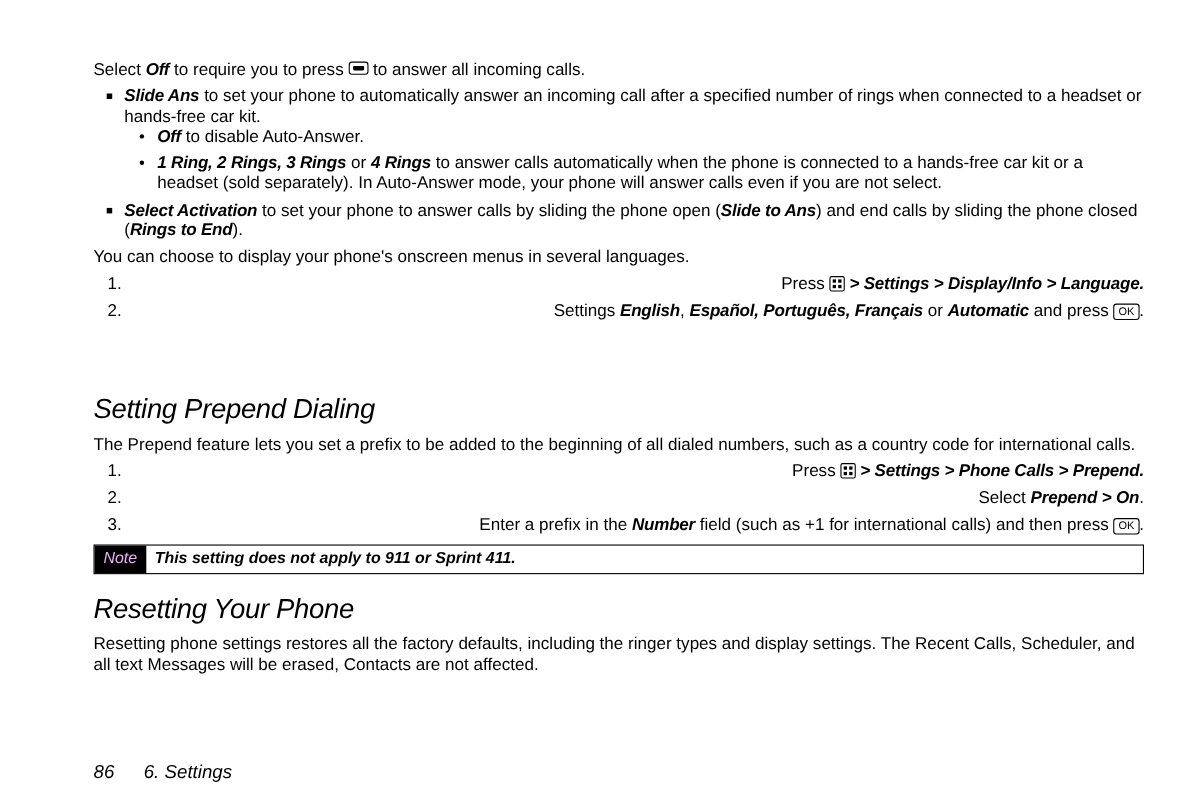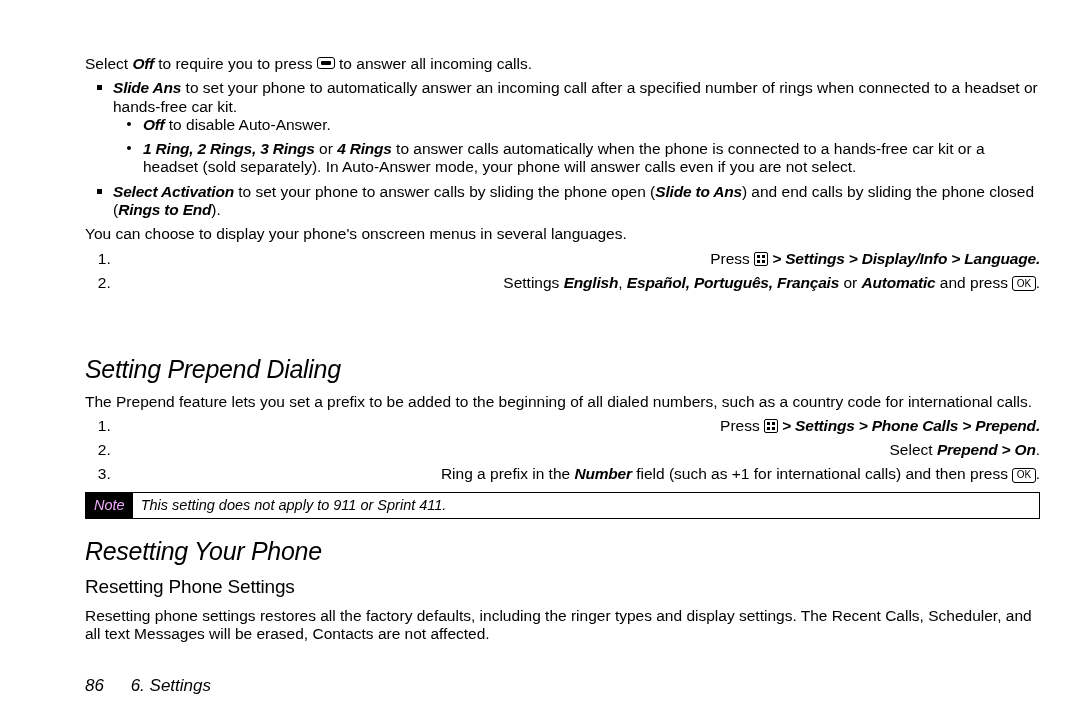--- a/index.html
+++ b/index.html
@@ -136,25 +136,26 @@
   .notebox .tag {
     background: #000;
     color: #f0abfc;
     font-style: italic;
     padding: 4px 8px;
     font-weight: normal;
   }
   .notebox .msg {
     font-style: italic;
     padding: 4px 8px;
+    font-weight: bold;
   }
   .footer {
     position: absolute;
     left: 85px;
-    bottom: 24px;
+    bottom: 8px;
     font-style: italic;
     font-size: 17px;
   }
   .footer .pn { margin-right: 22px; }
 </style>
 </head>
 <body>
 
 <div class="page">
 
@@ -197,31 +198,30 @@
     <p>The Prepend feature lets you set a prefix to be added to the beginning of all dialed numbers, such as a country code for international calls.</p>
 
     <ol>
       <li>
         <span>Press </span><span class="key-grid"></span><span class="bi"> &gt; Settings &gt; Phone Calls &gt; Prepend.</span>
       </li>
       <li>
         <span>Select </span><span class="bi">Prepend &gt; On</span><span>.</span>
       </li>
       <li>
-        <span>Ring a prefix in the </span><span class="bi">Number</span><span> field (such as +1 for international calls) and then press </span><span class="key">OK</span><span>.</span>
+        <span>Enter a prefix in the </span><span class="bi">Number</span><span> field (such as +1 for international calls) and then press </span><span class="key">OK</span><span>.</span>
       </li>
     </ol>
 
     <div class="notebox">
       <div class="tag">Note</div>
       <div class="msg">This setting does not apply to 911 or Sprint 411.</div>
     </div>
 
     <h2>Resetting Your Phone</h2>
-    <h3>Resetting Phone Settings</h3>
     <p>Resetting phone settings restores all the factory defaults, including the ringer types and display settings. The Recent Calls, Scheduler, and all text Messages will be erased, Contacts are not affected.</p>
 
   </div>
 
 </div>
 
 <div class="footer">
   <span class="pn">86</span>
   <span>6. Settings</span>
 </div>

